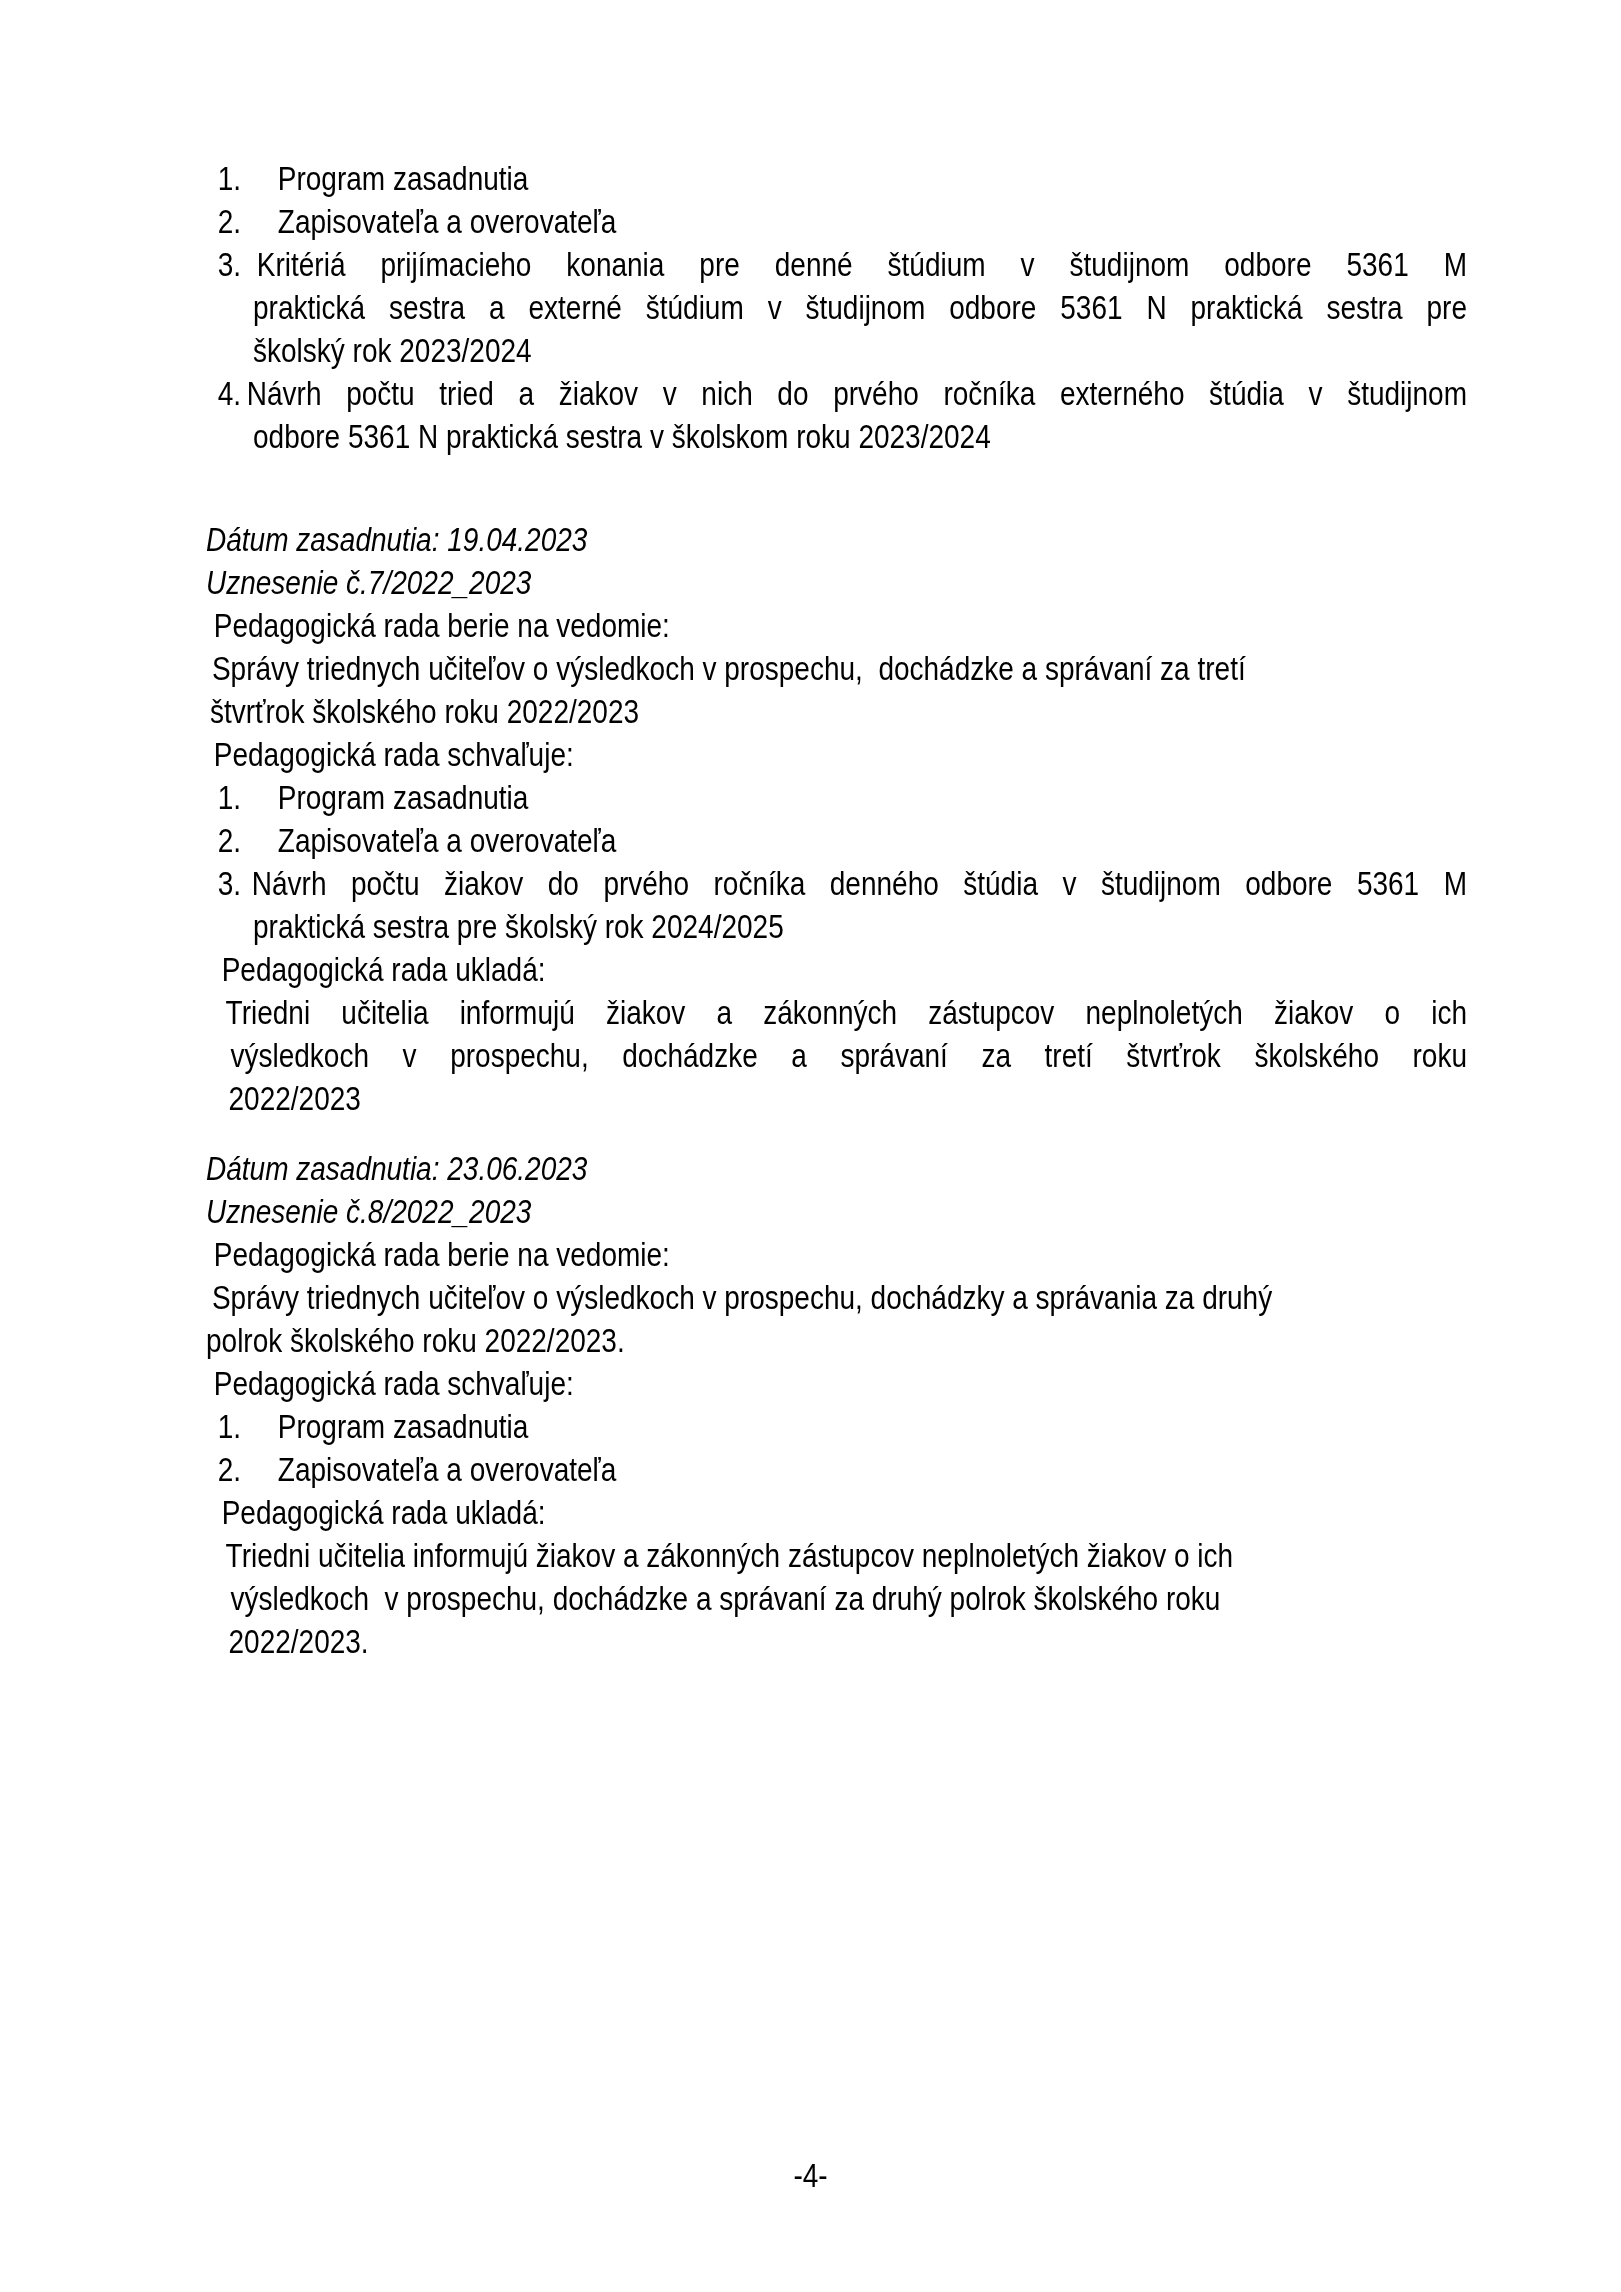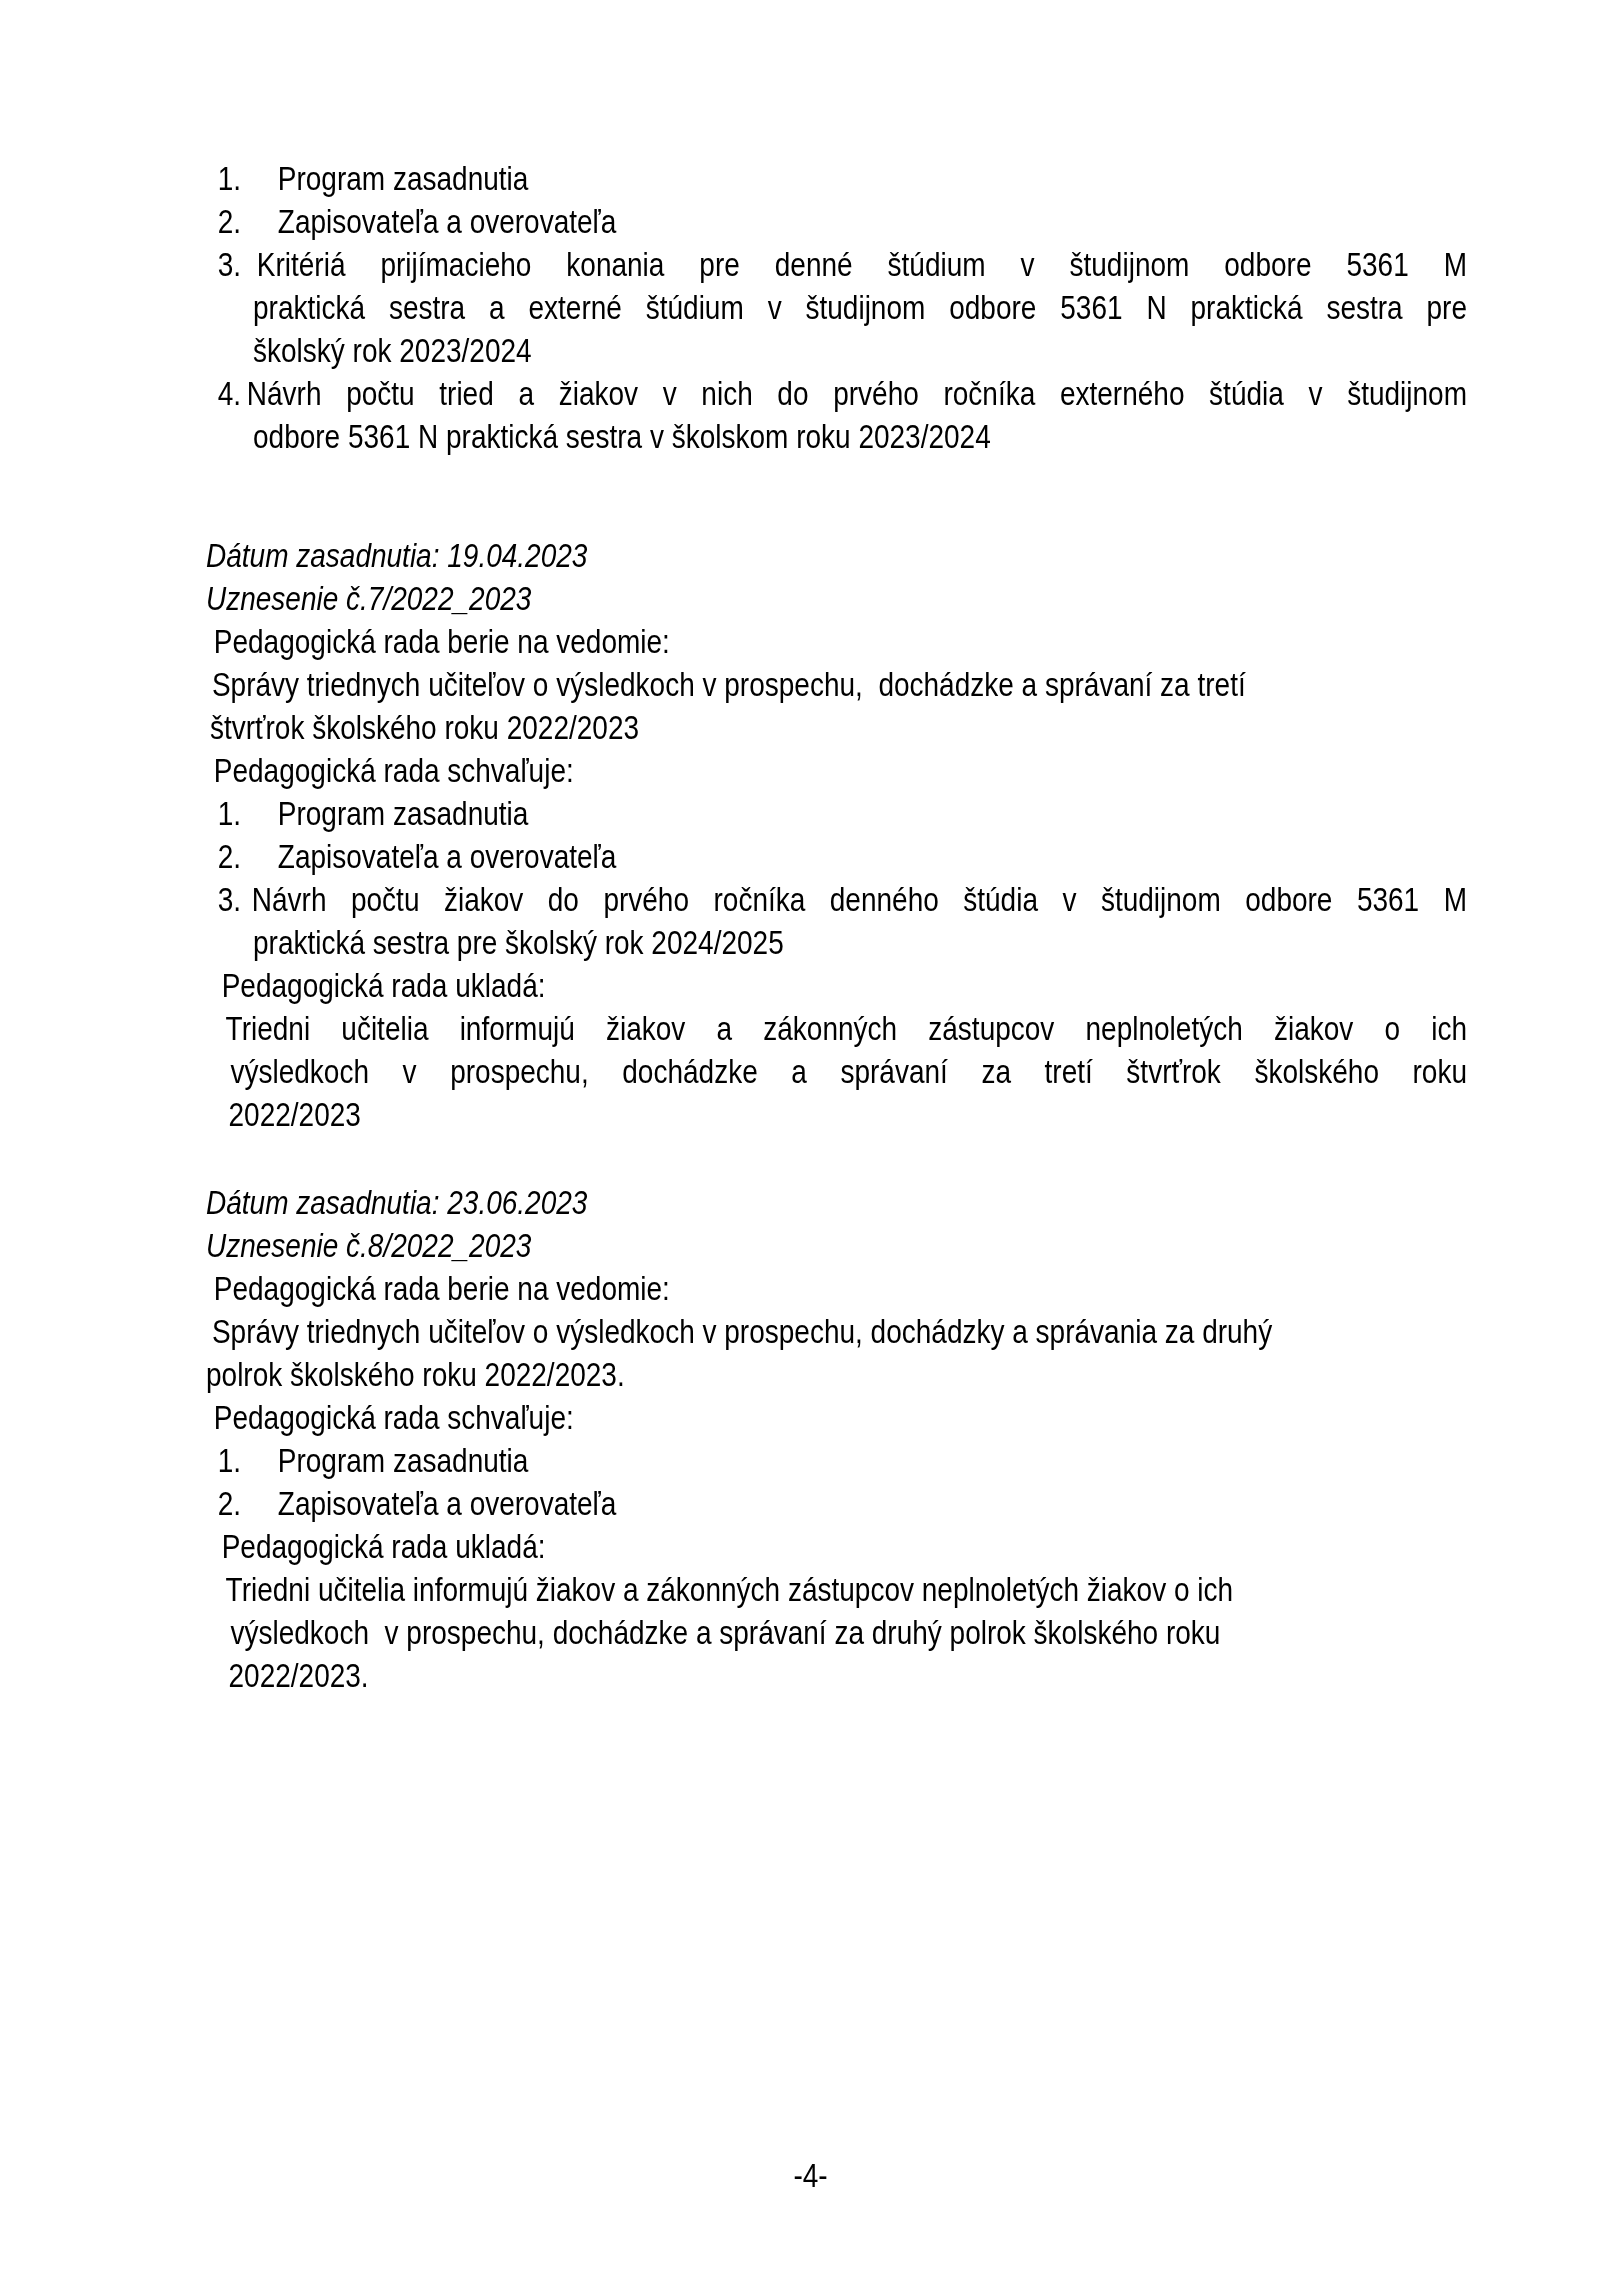--- a/index.html
+++ b/index.html
@@ -29,22 +29,22 @@
   .txt{white-space:pre;}
   .txt.jl{flex:1 1 auto;white-space:normal;}
   .cont{margin-left:47px;}
   .m4{margin-left:3.9px;}
   .m6{margin-left:5.9px;}
   .m8{margin-left:7.8px;}
   .m16{margin-left:15.7px;}
   .m20{margin-left:19.6px;}
   .m23{margin-left:22.5px;}
   .m25{margin-left:24.5px;}
-  .sec-b{margin-top:76px;}
-  .sec-c{margin-top:45px;}
+  .sec-b{margin-top:60px;}
+  .sec-c{margin-top:27px;}
   .footer{
     position:absolute;top:2154px;left:0;width:1621px;
     text-align:center;transform:scaleY(1.18);
   }
 </style>
 </head>
 <body>
 
 <div class="page">
   <div class="content">

